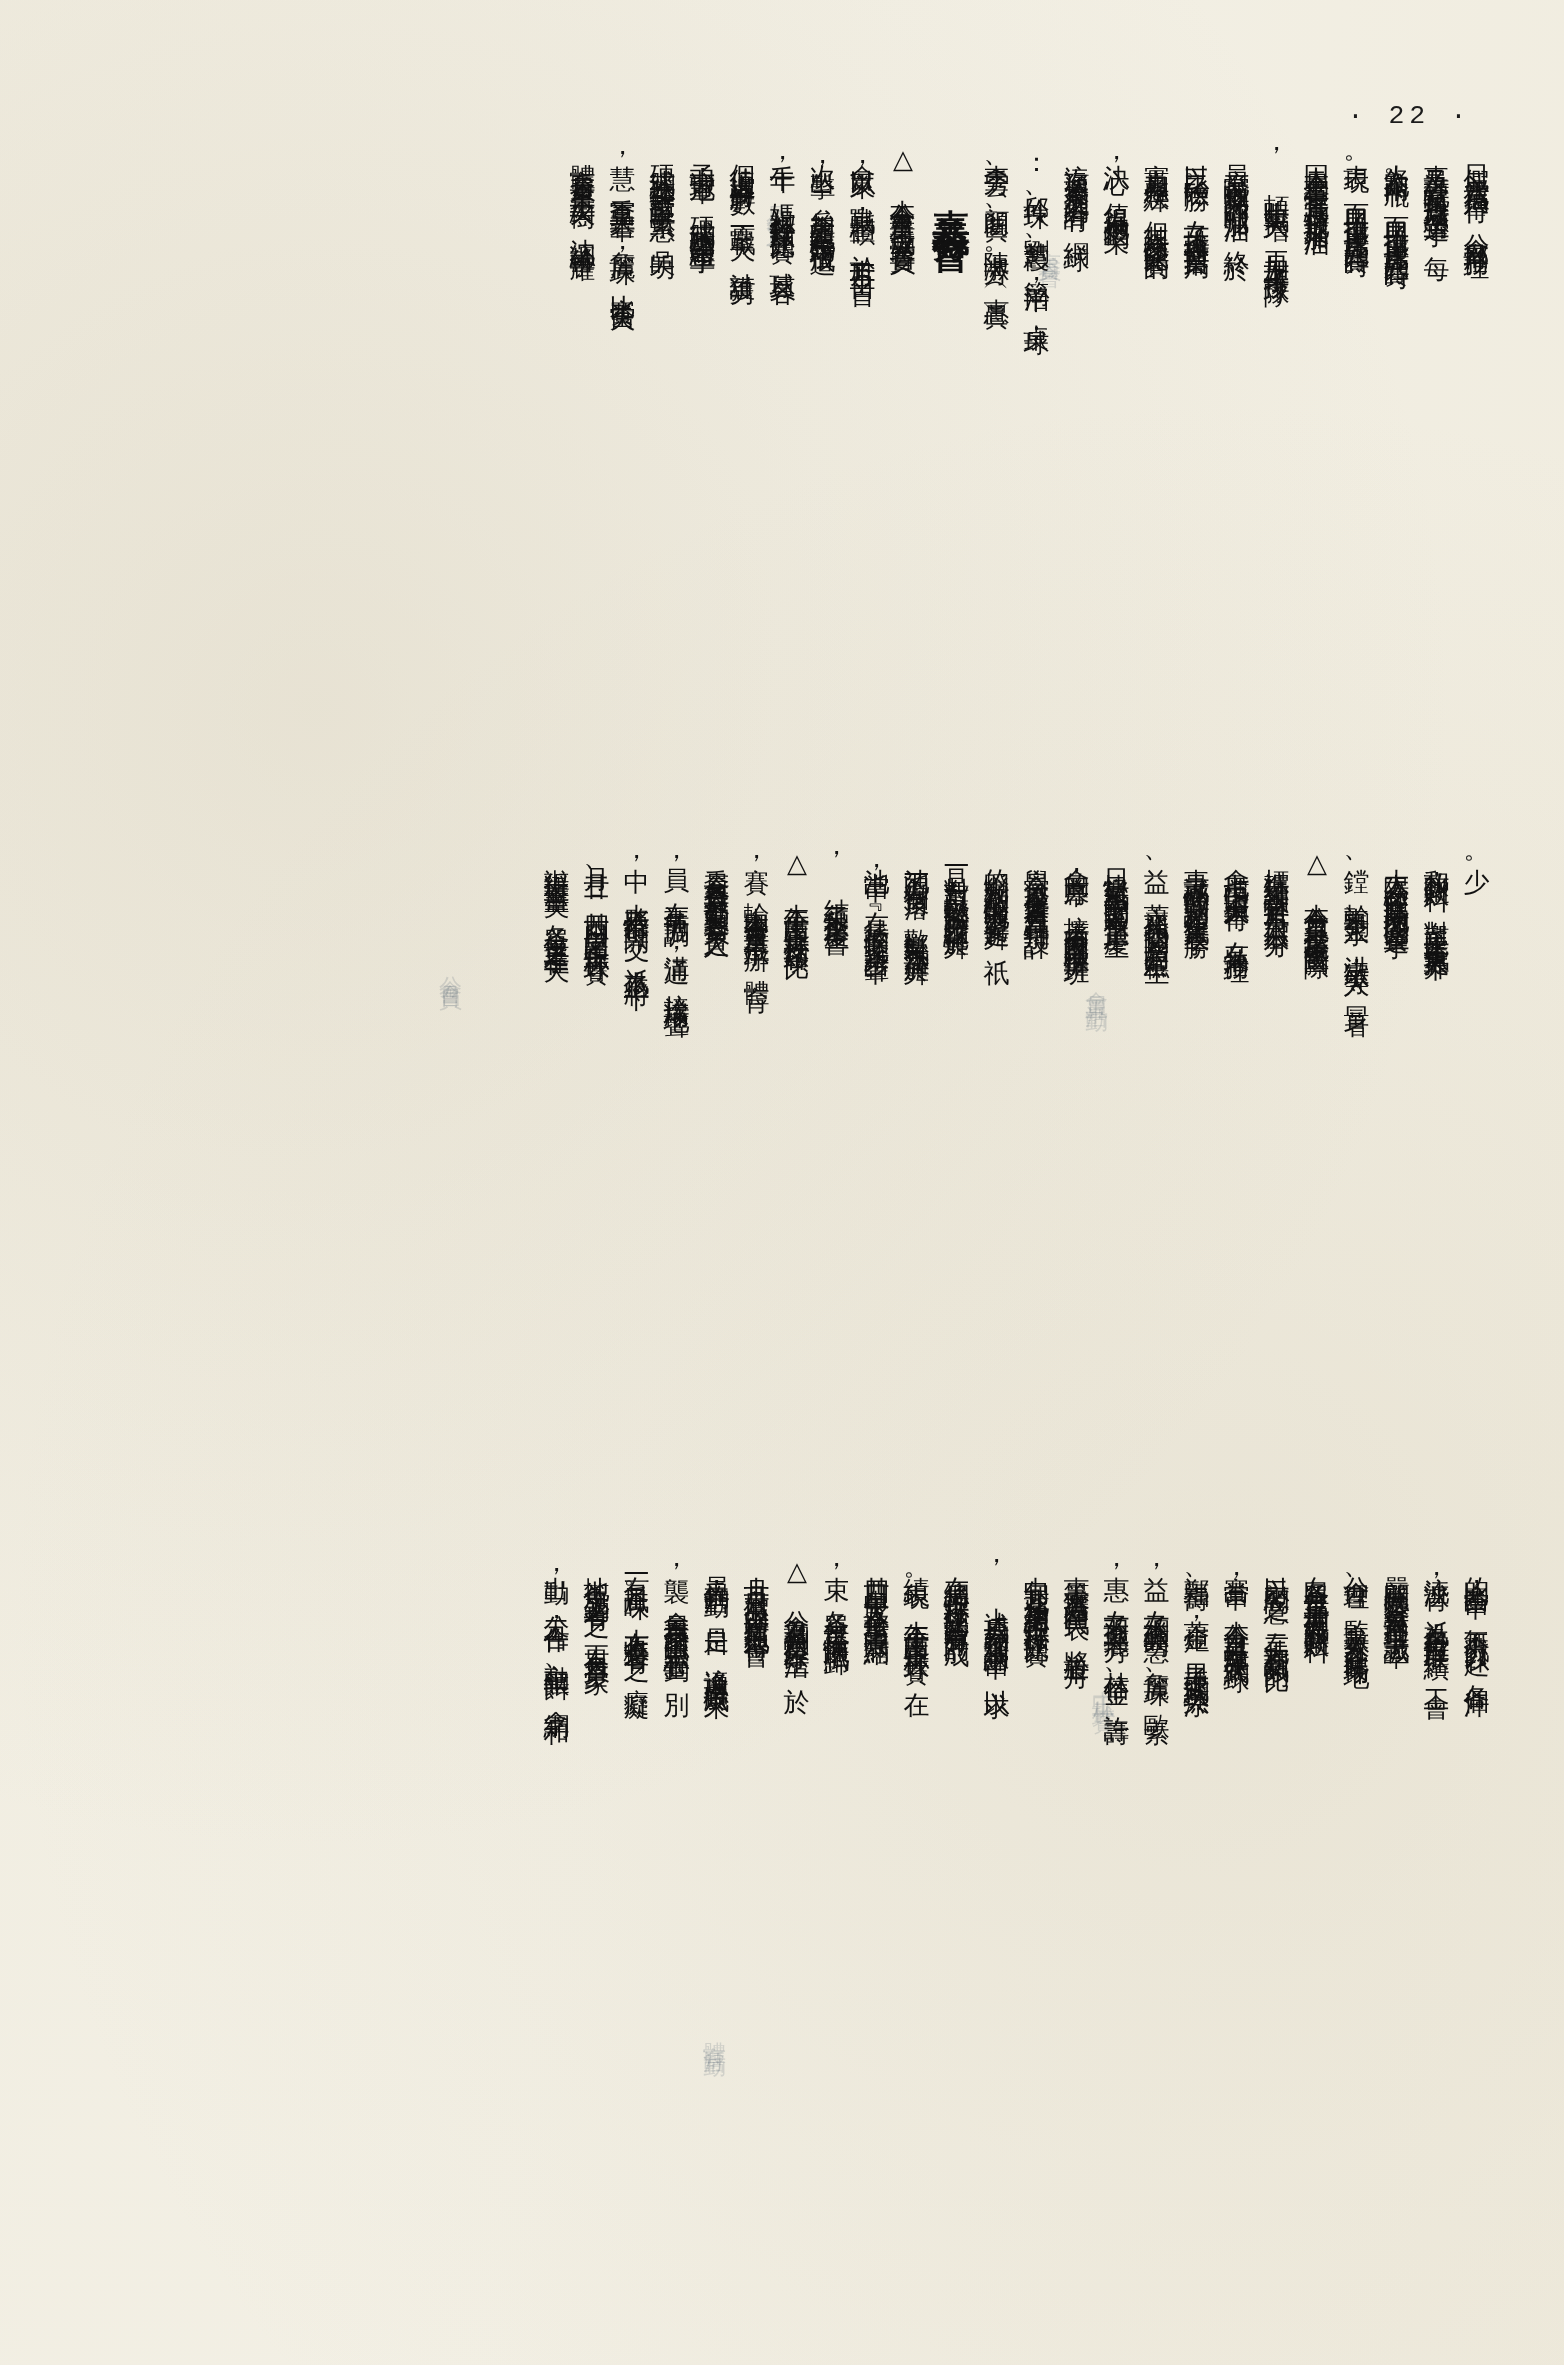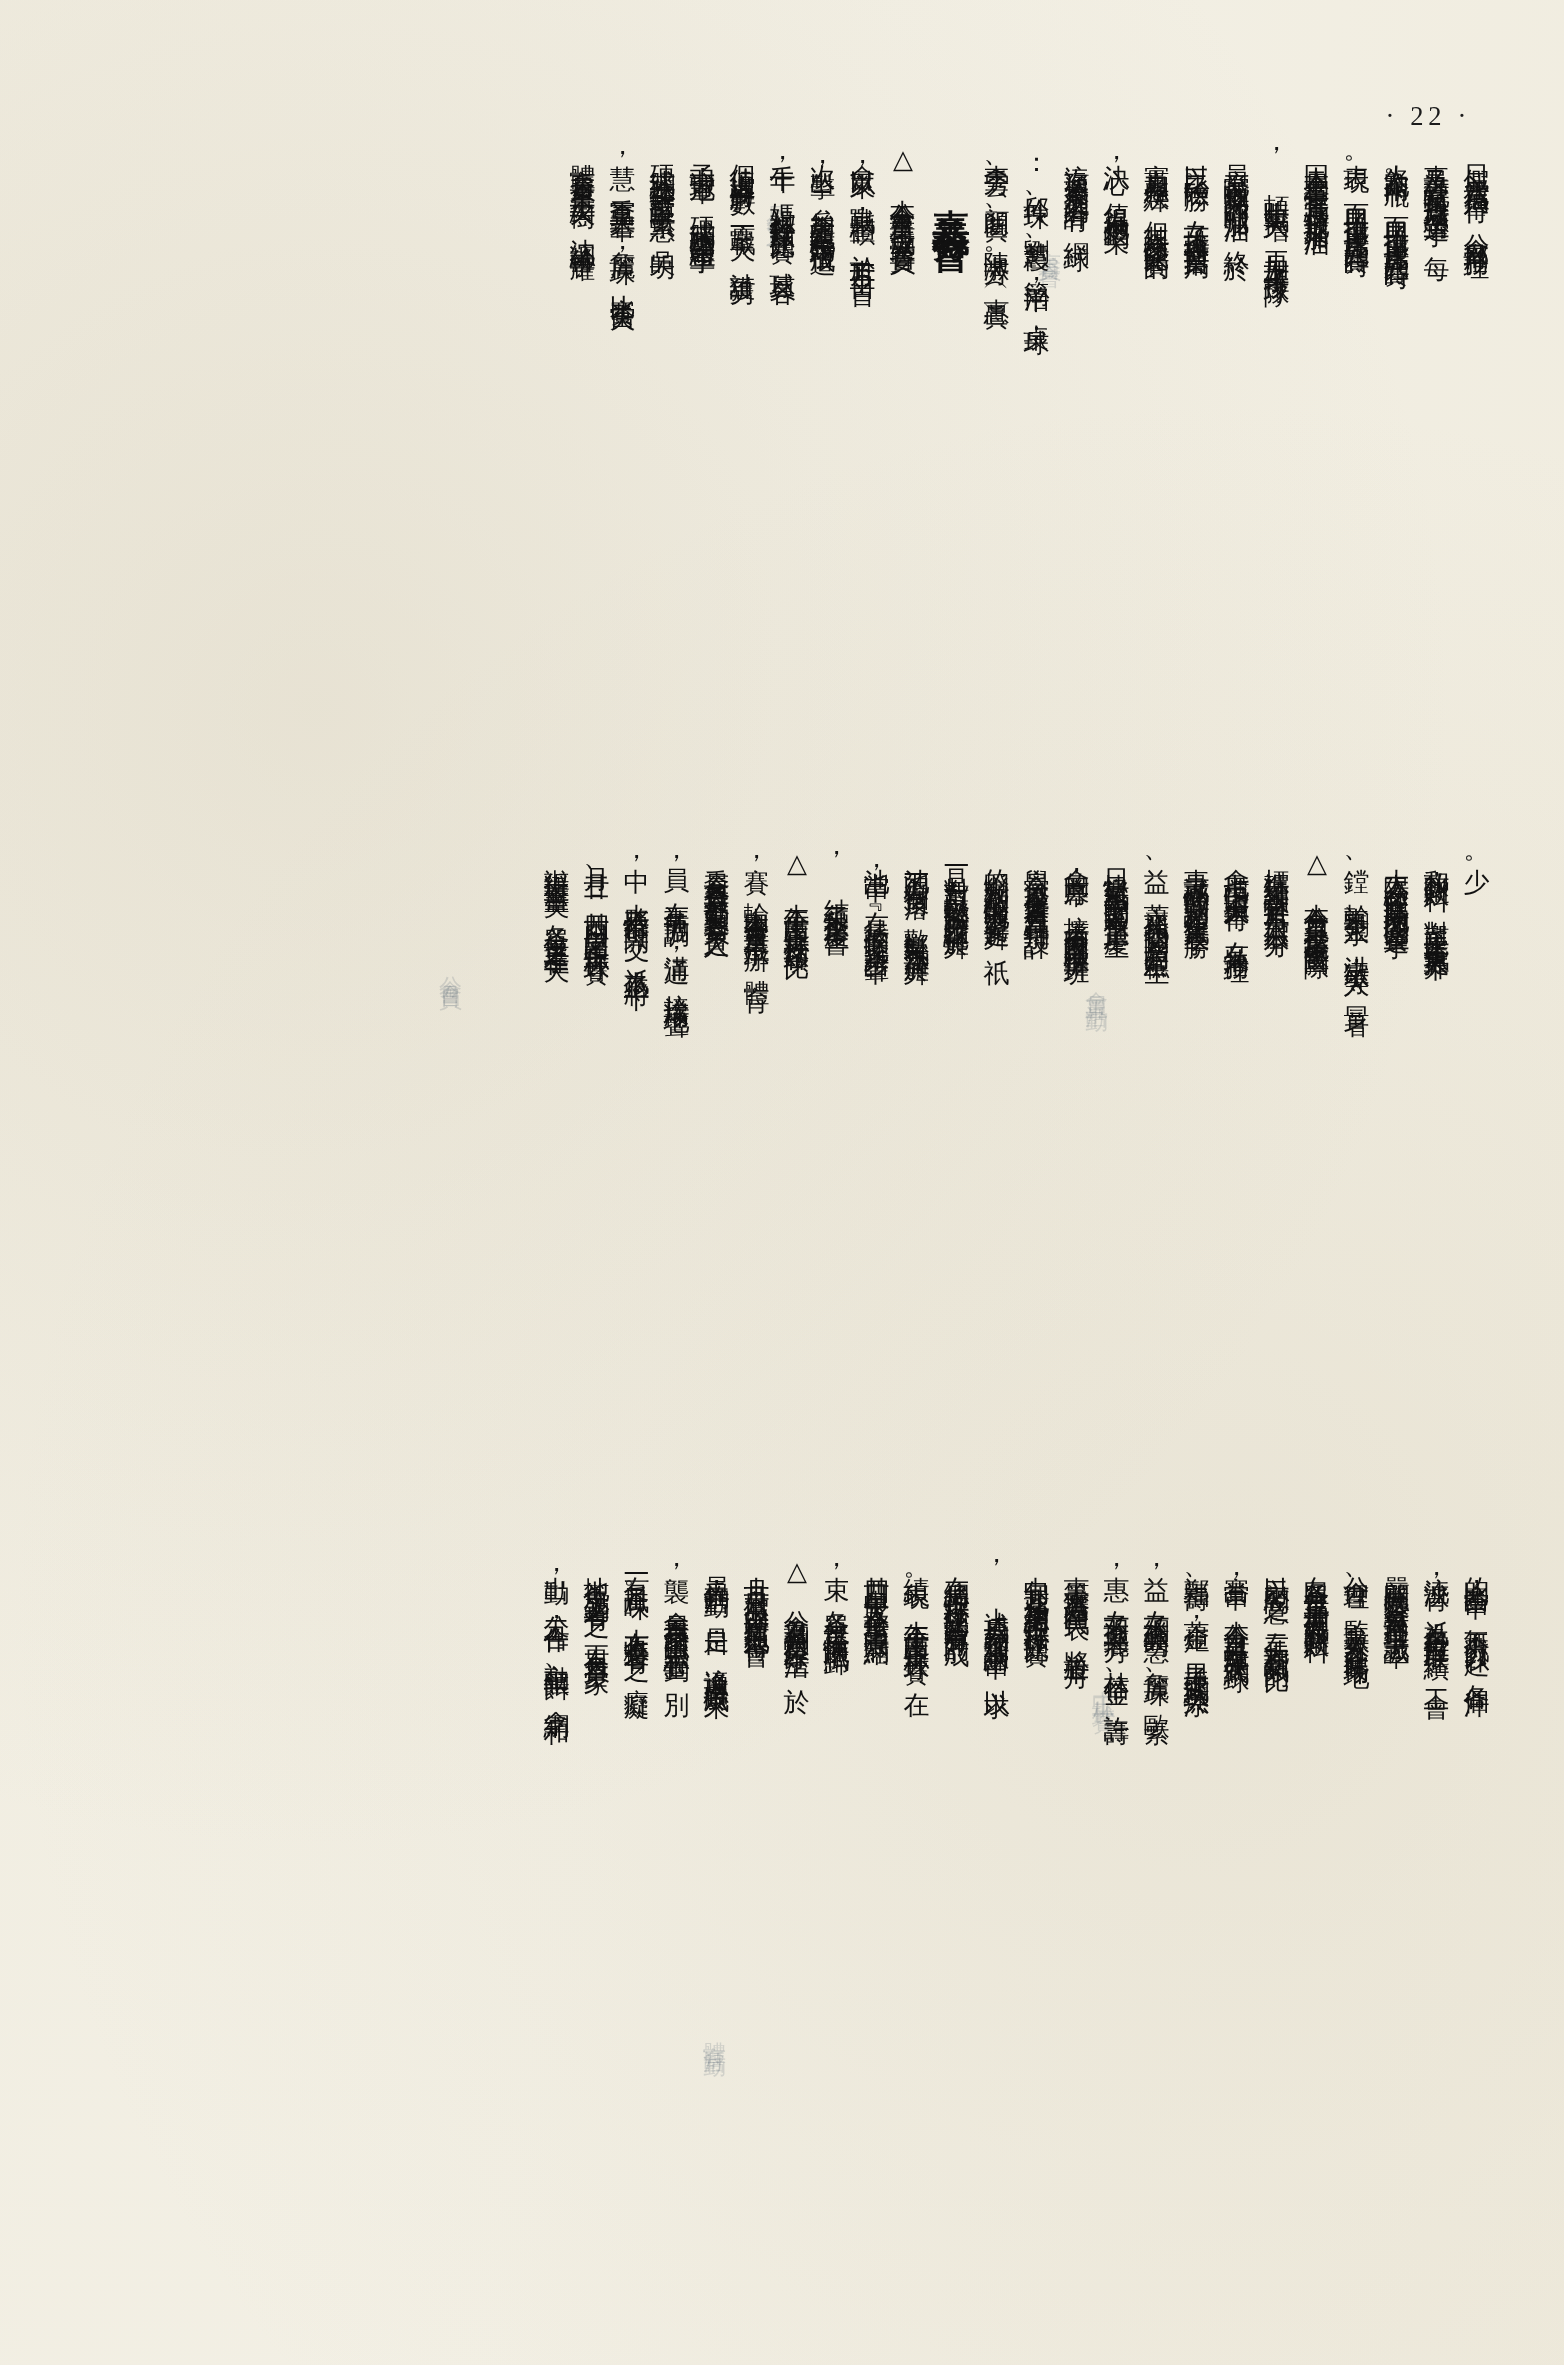--- a/index.html
+++ b/index.html
@@ -30,21 +30,21 @@
       linear-gradient(100deg, rgba(240,236,223,0.6) 0%, rgba(246,243,232,0.2) 45%, rgba(238,233,218,0.6) 100%);
     pointer-events: none;
   }
   .page-number {
     position: absolute;
     top: 101px;
     right: 93px;
     font-size: 26.5px;
     letter-spacing: 4.7px;
     color: #1b1b1b;
-    font-family: Liberation Serif, serif;
+    font-family: Liberation Mono, monospace;
   }
   
   .band {
     position: absolute;
     left: 31px;
     right: 74px;
     display: flex;
     flex-direction: row-reverse;
     justify-content: flex-start;
     align-items: flex-start;

